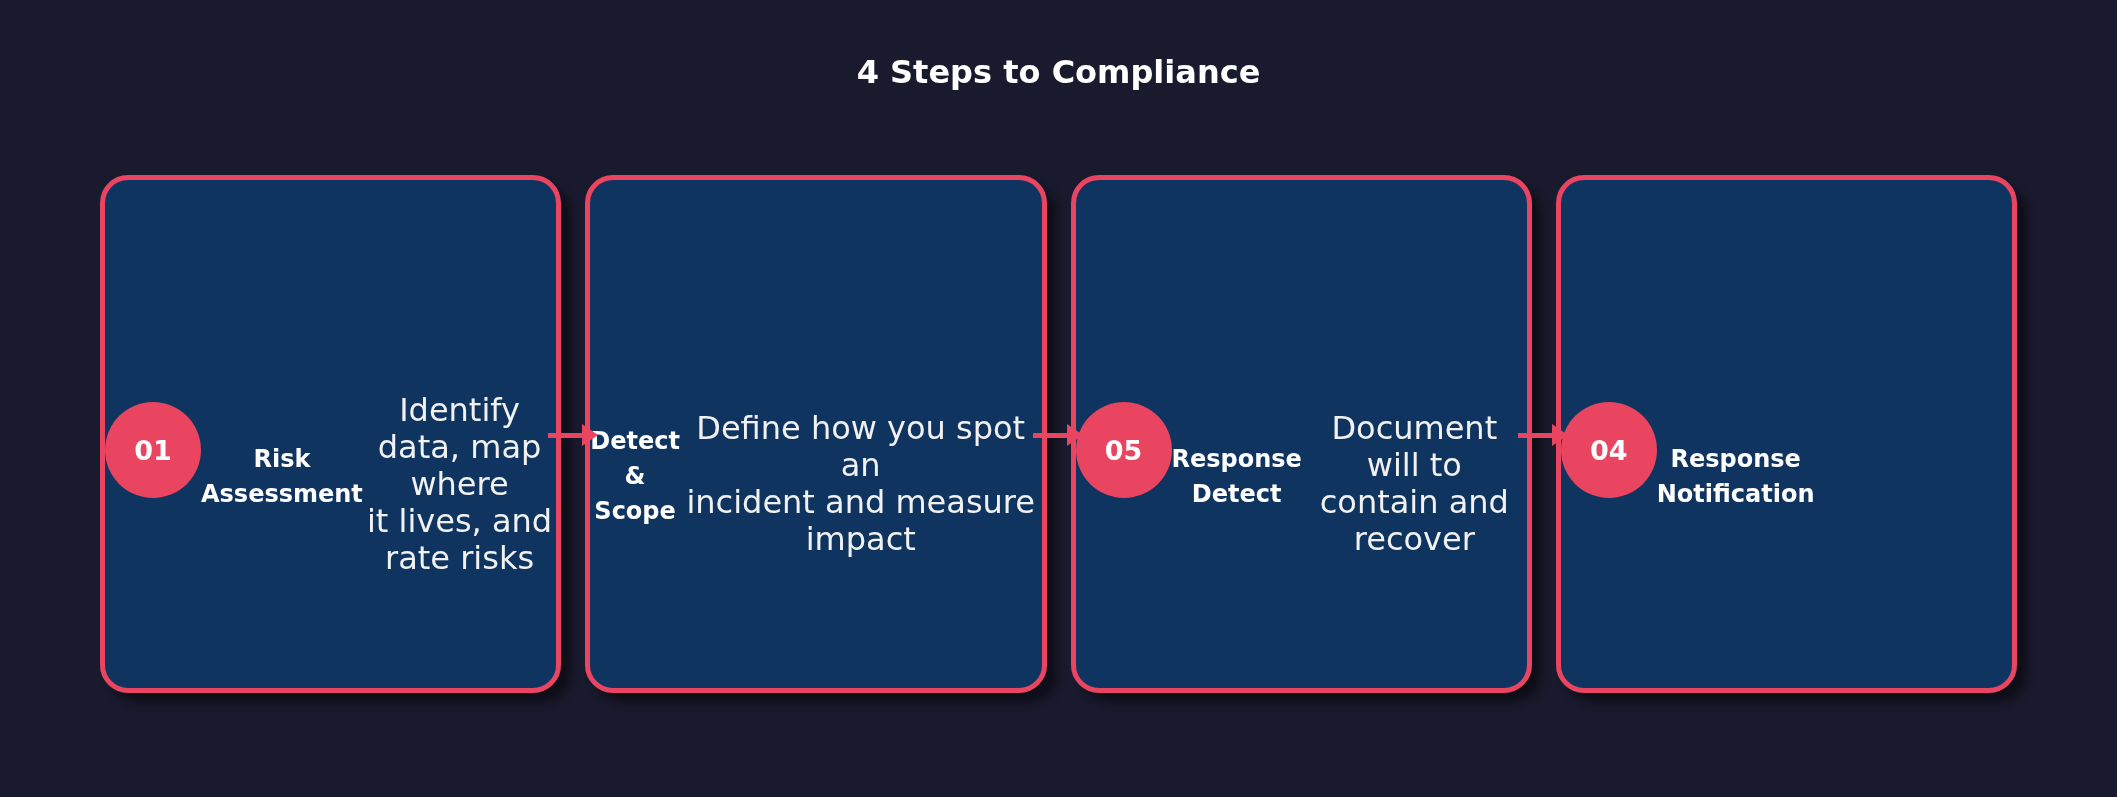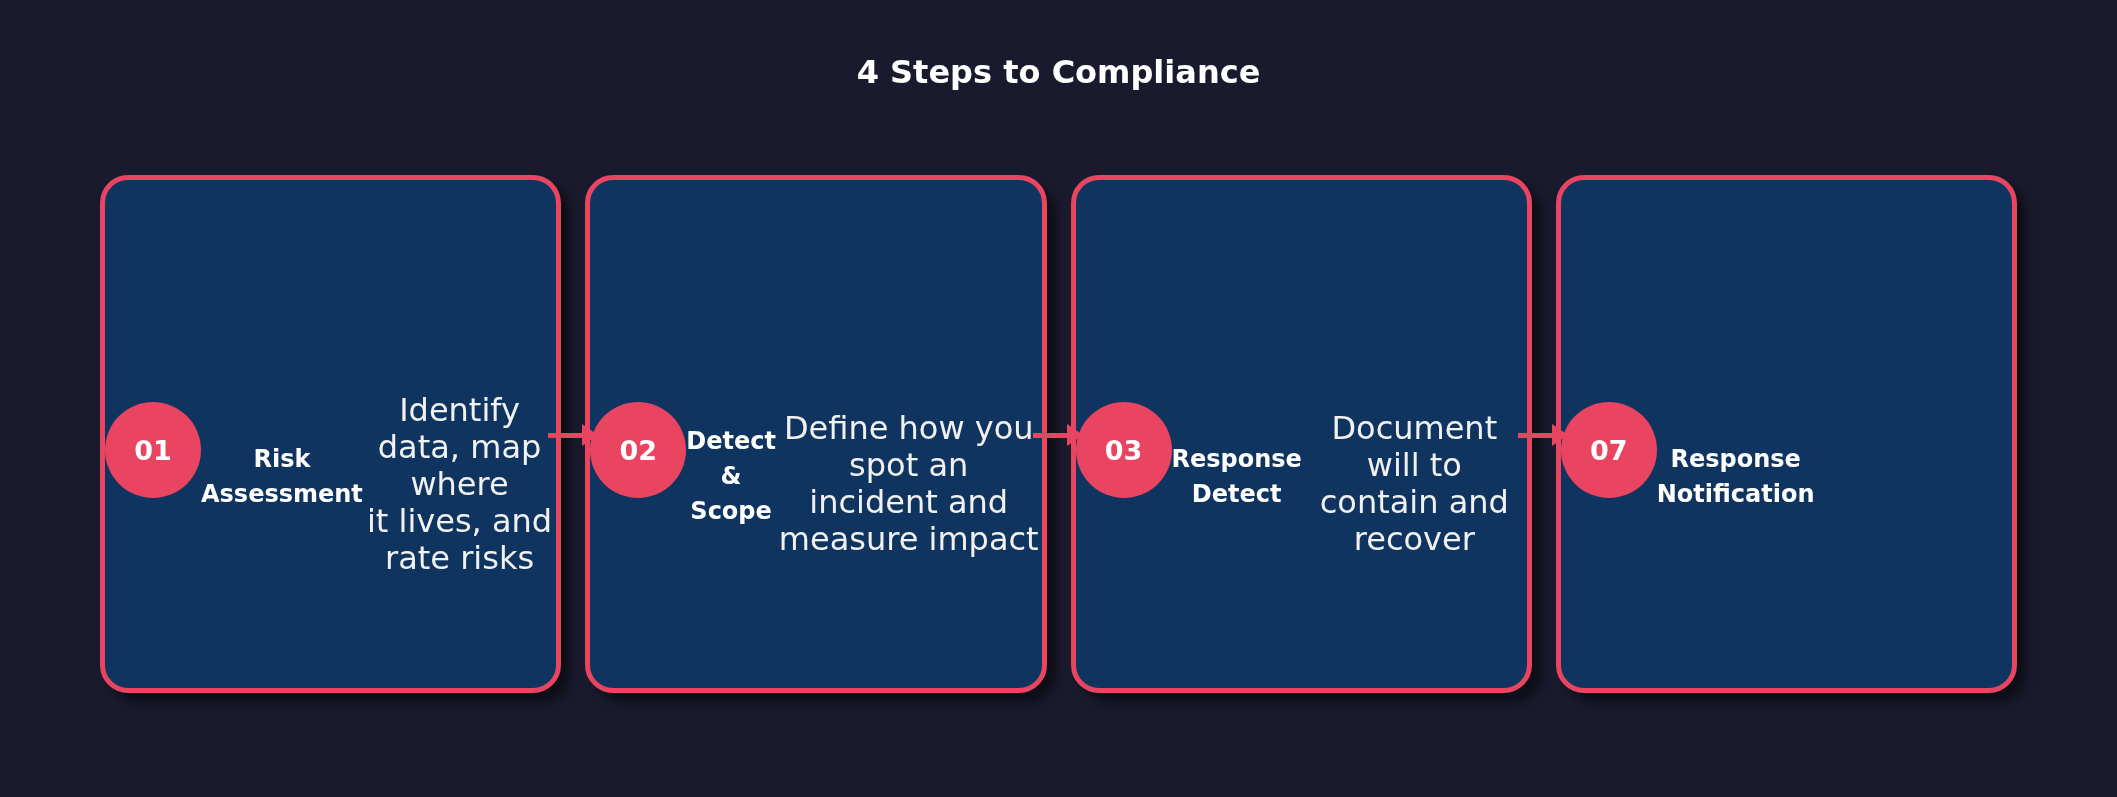--- a/index.html
+++ b/index.html
@@ -121,42 +121,39 @@
       <div class="step-circle">
         <span class="step-number">01</span>
       </div>
       <div class="step-title">Risk
 Assessment</div>
       <div class="step-desc">Identify data, map where
 it lives, and rate risks</div>
     </div>
 
     <div class="step-card">
-      <div class="step-circle">
-        <span class="step-number">02</span>
-      </div>
       <div class="step-title">Detect
 &amp; Scope</div>
       <div class="step-desc">Define how you spot an
 incident and measure impact</div>
     </div>
 
     <div class="step-card">
       <div class="step-circle">
-        <span class="step-number">03</span>
+        <span class="step-number">05</span>
       </div>
       <div class="step-title">Response
 Detect</div>
       <div class="step-desc">Document will to
 contain and recover</div>
     </div>
 
     <div class="step-card">
       <div class="step-circle">
-        <span class="step-number">07</span>
+        <span class="step-number">04</span>
       </div>
       <div class="step-title">Response
 Notification</div>
     </div>
 
   </div>
 
   <div class="arrow arrow-1">
     <div class="arrow-line"></div>
     <div class="arrow-head"></div>

